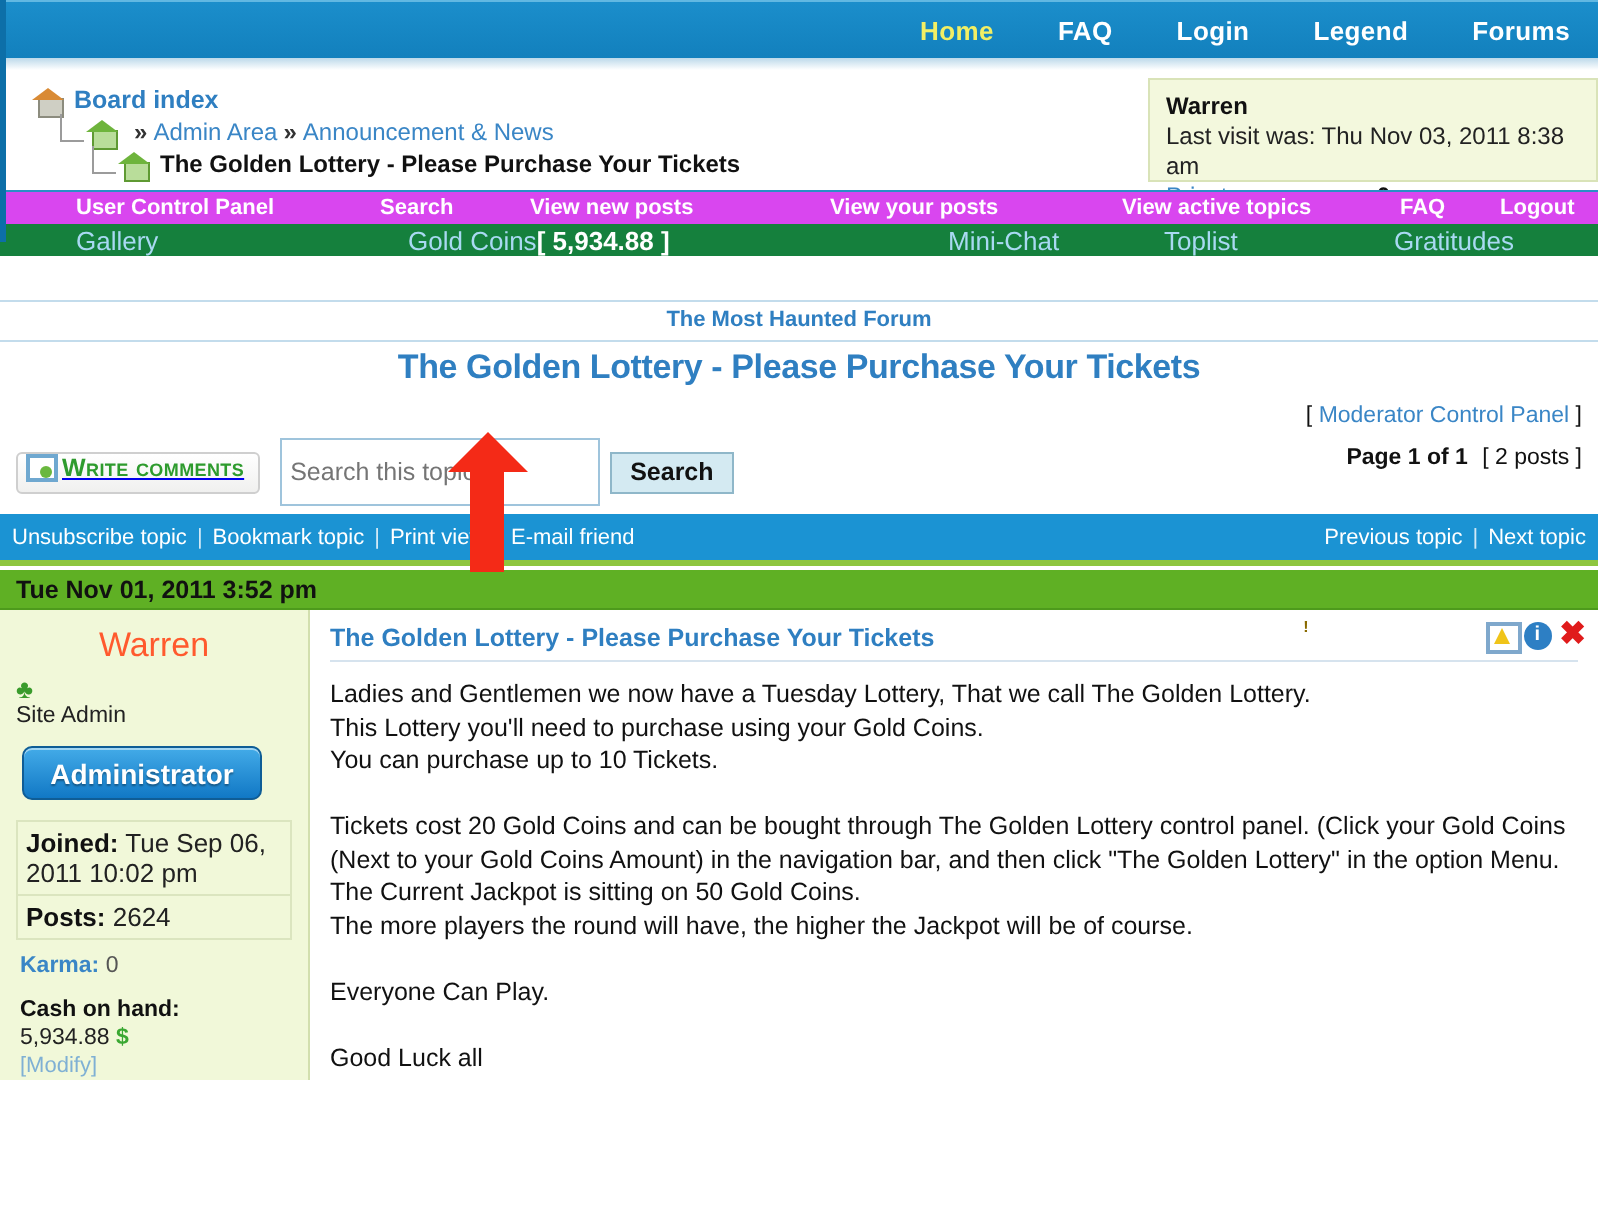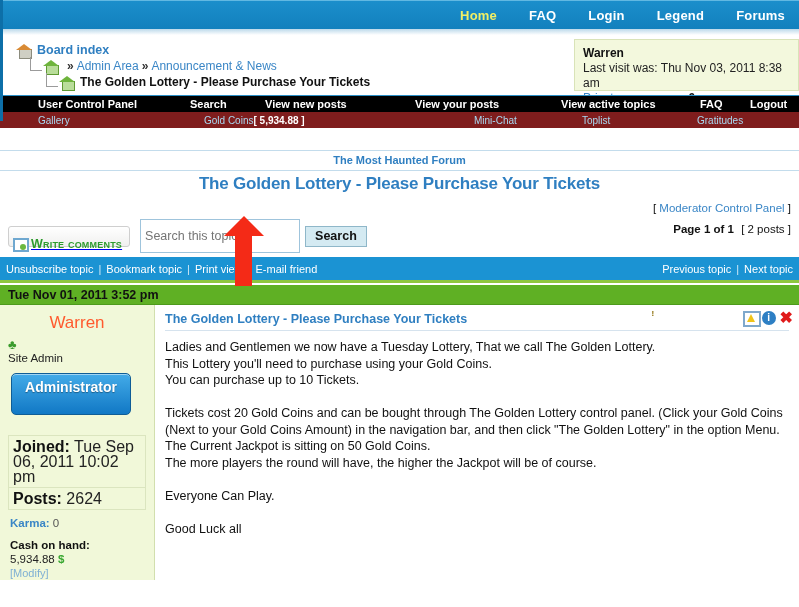--- a/index.html
+++ b/index.html
@@ -89,30 +89,30 @@
     padding:6px 0 0 8px; line-height:15px;
   }
   .userbox .uname { font-weight:bold; font-size:12px; color:#111; }
   .userbox .vis { font-size:12px; color:#222; }
   .userbox .pm { font-size:12px; color:#3a86c6; }
   .userbox .pm b { color:#111; }
   .userbox .pm .tail { color:#222; }
 
   
   .subnav {
-    height:17px; background:#000000;
+    height:17px; background:#d946ef;
     border-top:1px solid #2b8fc6;
     display:flex; align-items:center; color:#fff;
     font-size:11px; font-weight:bold;
   }
   .subnav a { color:#ffffff; text-decoration:none; white-space:nowrap; }
   .subnav2 {
-    height:16px; background:#7f1d1d;
+    height:16px; background:#15803d;
     display:flex; align-items:center;
-    font-size:10px;
+    font-size:13px;
   }
   .subnav2 a { color:#a9d9f2; text-decoration:none; white-space:nowrap; }
   .subnav2 .gc { color:#ffffff; font-weight:bold; }
   .nitem { position:absolute; }
 
   .strip-white { height:22px; background:#fff; }
   .thinline { height:1px; background:#c3dcec; }
 
   
   .forumsub {
@@ -122,22 +122,22 @@
   .topictitle {
     text-align:center; color:#2f7fc1; font-weight:bold;
     font-size:17px; padding:3px 0 6px 0; letter-spacing:-.2px;
   }
 
   
   .modrow { text-align:right; padding:2px 8px 0 0; font-size:11.5px; color:#111; }
   .modrow a { color:#3a86c6; text-decoration:none; }
   .toolbar { display:flex; align-items:center; padding:5px 8px 4px 8px; position:relative; }
   .btn-write {
-    display:inline-flex; align-items:center; gap:4px;
-    height:21px; padding:16px 7px 0 4px;
+    display:inline-flex; gap:4px;
+    height:21px; padding:0 7px 0 4px;
     background:linear-gradient(180deg,#ffffff 0%,#f0f0ef 100%);
     border:1px solid #cfcfcf; border-radius:3px;
   }
   .ico-write { width:14px; height:12px; position:relative; }
   .ico-write::before{
     content:""; position:absolute; left:0; top:0; width:12px; height:10px;
     border:2px solid #6fa8d0; background:#ffffff;
   }
   .ico-write::after{
     content:""; position:absolute; left:7px; top:6px; width:6px; height:6px;
@@ -188,31 +188,31 @@
     width:155px; flex:0 0 155px; background:#f1f8d9;
     border-right:1px solid #d2dfae; padding:8px 8px 0 8px;
   }
   .uname-red {
     text-align:center; color:#ff5a2e; font-size:17px;
     margin:0 0 6px 0;
   }
   .rank-ico { font-size:13px; color:#3a9b2c; line-height:11px; margin-bottom:2px; }
   .rank-txt { font-size:11.5px; color:#222; margin-bottom:9px; }
   .adminbtn {
-    display:block; width:120px; height:42px; margin:0 auto 20px 3px;
+    display:block; width:120px; height:27px; margin:0 auto 10px 3px;
     background:linear-gradient(180deg,#43abe8 0%,#1178c5 100%);
     border:1px solid #0f5d96; border-radius:5px;
     color:#fff; font-weight:bold; font-size:14px;
     text-align:center; line-height:26px;
     text-shadow:0 1px 1px rgba(0,0,0,.35);
     box-shadow:inset 0 1px 0 rgba(255,255,255,.5);
   }
   .infobox {
     border:1px solid #dbe5bf; padding:3px 4px;
-    font-size:16px; line-height:15px; color:#222;
+    font-size:13px; line-height:15px; color:#222;
     margin-bottom:-1px; background:#f1f8d9;
   }
   .infobox b { color:#111; }
   .karma { font-size:11.5px; color:#3a86c6; font-weight:bold; margin:8px 0 0 2px; }
   .karma span { color:#555; font-weight:normal; }
   .cash { font-size:11.5px; margin:9px 0 0 2px; line-height:14px; }
   .cash b { color:#111; }
   .cash .amt { color:#222; }
   .cash .dollar { color:#3aa832; font-weight:bold; }
   .cash .modify { color:#7fb0d4; font-size:11px; }

